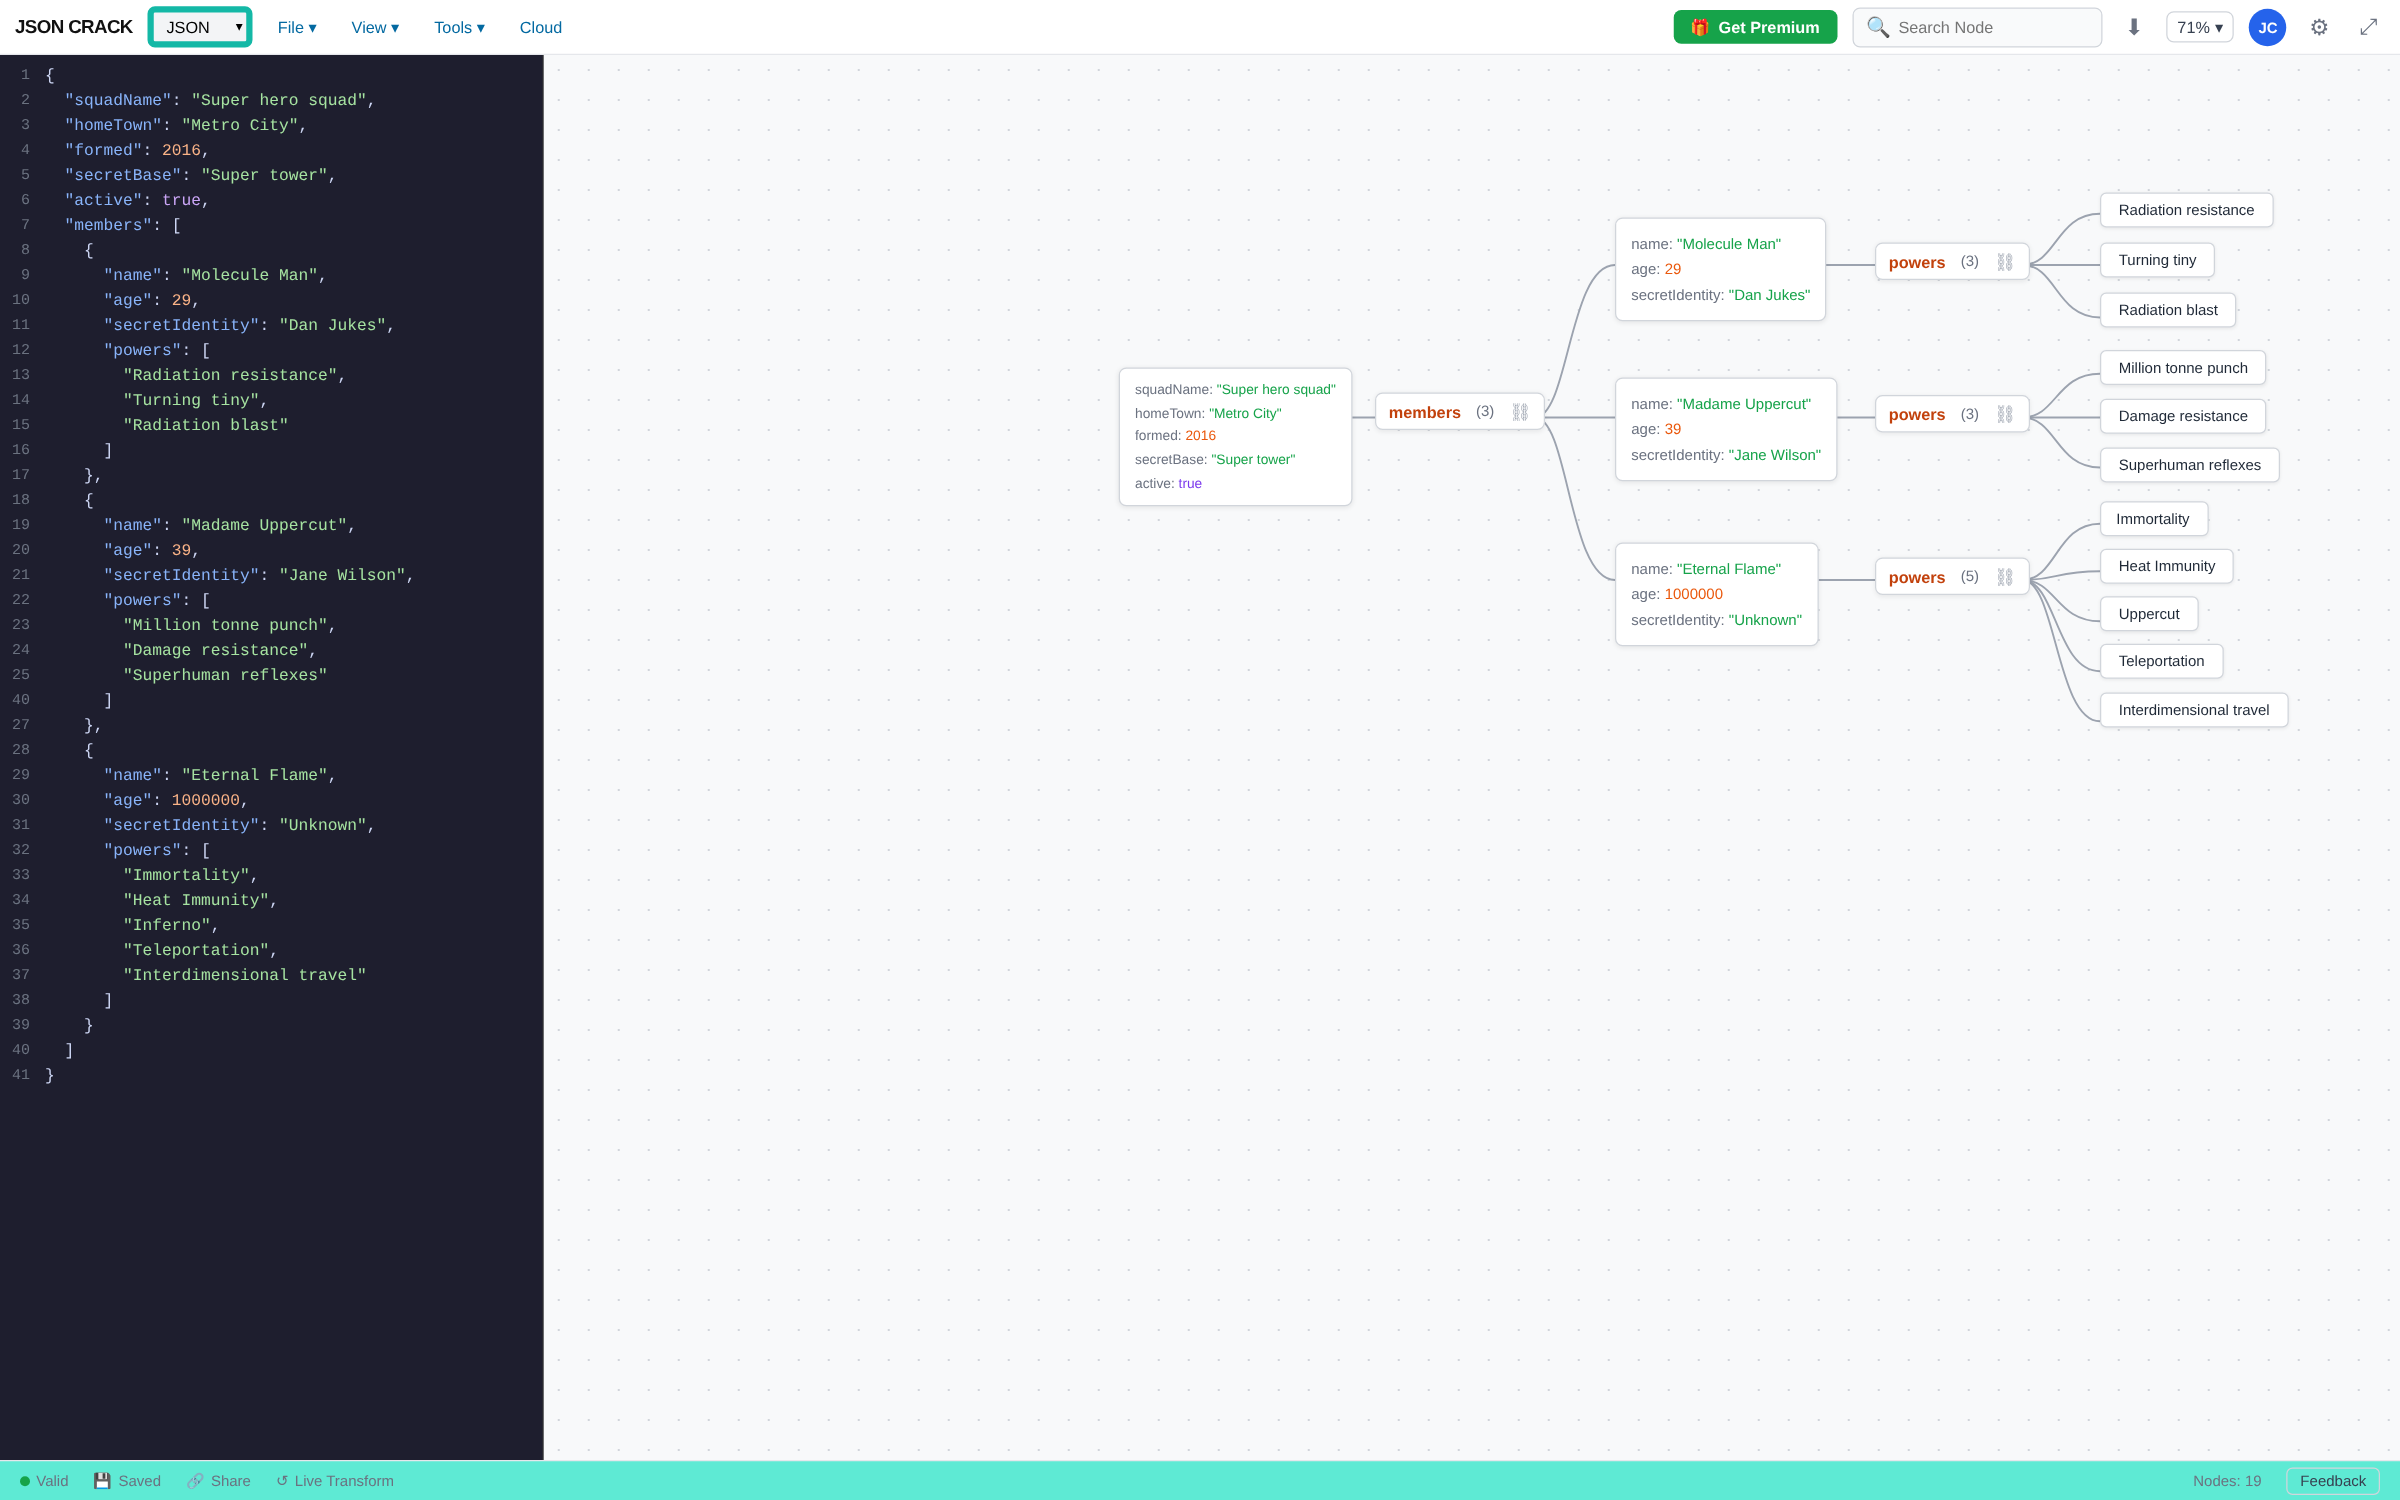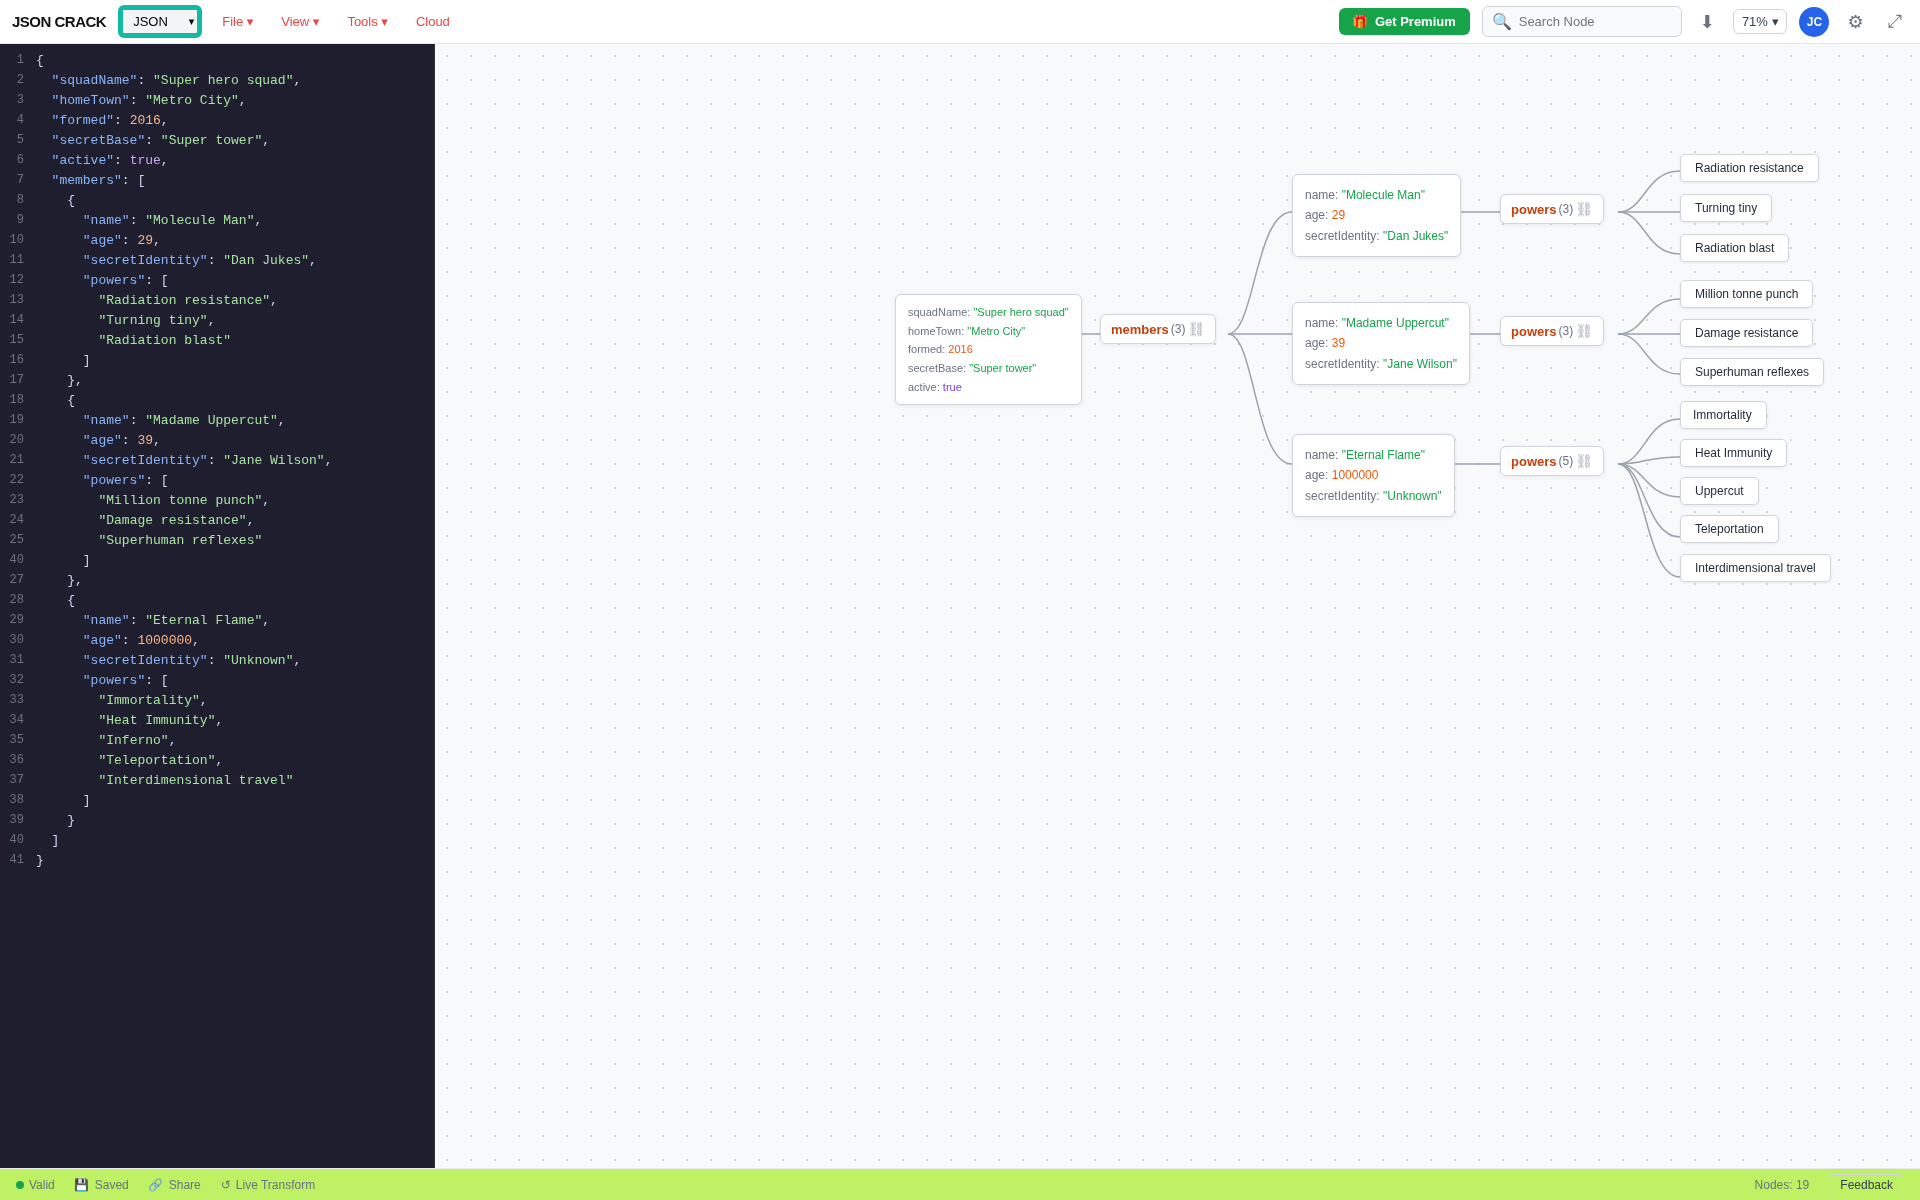--- a/index.html
+++ b/index.html
@@ -13,21 +13,21 @@
     }
     #logo { font-weight: 800; font-size: 15px; color: #111; letter-spacing: -0.5px; }
     .format-select {
       background: #f3f4f6; border: 5px solid #14b8a6; border-radius: 6px;
       padding: 4px 28px 4px 10px; font-size: 13px; appearance: none;
       cursor: pointer; position: relative;
     }
     .format-wrap { position: relative; display: flex; align-items: center; }
     .format-wrap::after { content: '▾'; position: absolute; right: 8px; font-size: 11px; pointer-events: none; }
     .menu-btn {
-      background: none; border: none; font-size: 13px; color: #ef4444;
+      background: none; border: none; font-size: 13px; color: #0369a1;
       cursor: pointer; padding: 4px 8px; border-radius: 4px; display: flex; align-items: center; gap: 3px;
     }
     .spacer { flex: 1; }
     .premium-btn {
       display: flex; align-items: center; gap: 6px; background: #16a34a;
       color: #fff; border: none; border-radius: 6px; padding: 6px 14px;
       font-size: 13px; font-weight: 600; cursor: pointer;
     }
     .search-box {
       display: flex; align-items: center; background: #f9fafb; border: 1px solid #d1d5db;
@@ -87,39 +87,39 @@
 
     .power-node {
       position: absolute; background: #fff; border: 1.5px solid #d1d5db;
       border-radius: 5px; padding: 6px 14px; font-size: 12px; color: #1f2937;
       white-space: nowrap; box-shadow: 0 1px 3px rgba(0,0,0,0.07);
     }
 
     .array-node {
       position: absolute; background: #fff; border: 1.5px solid #d1d5db;
       border-radius: 6px; padding: 6px 10px; display: flex; align-items: center;
-      gap: 2px; font-size: 12px; box-shadow: 0 1px 4px rgba(0,0,0,0.07);
+      gap: 12px; font-size: 12px; box-shadow: 0 1px 4px rgba(0,0,0,0.07);
     }
     .array-label { color: #c2410c; font-weight: 600; font-size: 13px; }
     .array-count { color: #6b7280; font-size: 12px; }
     .link-icon { color: #9ca3af; font-size: 14px; cursor: pointer; }
 
     
     .root-node {
       position: absolute; background: #fff; border: 1.5px solid #d1d5db;
       border-radius: 6px; padding: 8px 12px; font-size: 11.5px;
       box-shadow: 0 1px 4px rgba(0,0,0,0.08);
     }
 
     
     .graph-svg { position: absolute; top: 0; left: 0; width: 100%; height: 100%; pointer-events: none; }
 
     
     #statusbar {
-      height: 32px; background: #bef264; border-top: 1px solid #e5e7eb;
+      height: 32px; background: #5eead4; border-top: 1px solid #e5e7eb;
       display: flex; align-items: center; padding: 0 16px; gap: 20px;
       font-size: 12px; color: #6b7280;
     }
     .status-item { display: flex; align-items: center; gap: 5px; }
     .status-dot { width: 8px; height: 8px; border-radius: 50%; background: #16a34a; }
     .status-spacer { flex: 1; }
     .feedback-btn {
       background: none; border: 1px solid #d1d5db; border-radius: 5px;
       padding: 3px 10px; font-size: 12px; color: #374151; cursor: pointer;
     }

